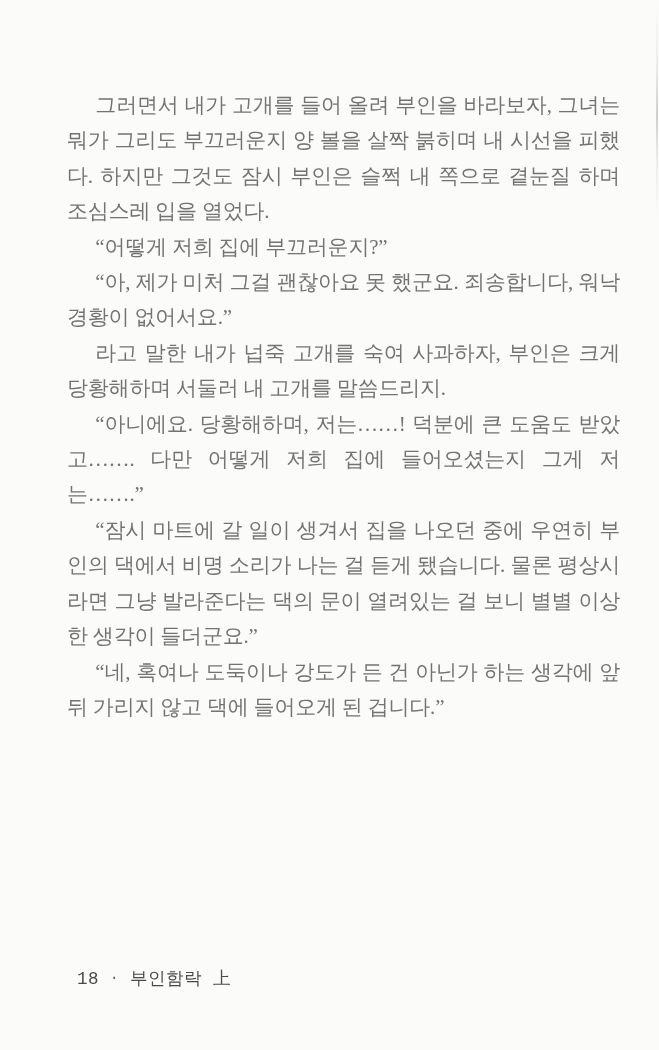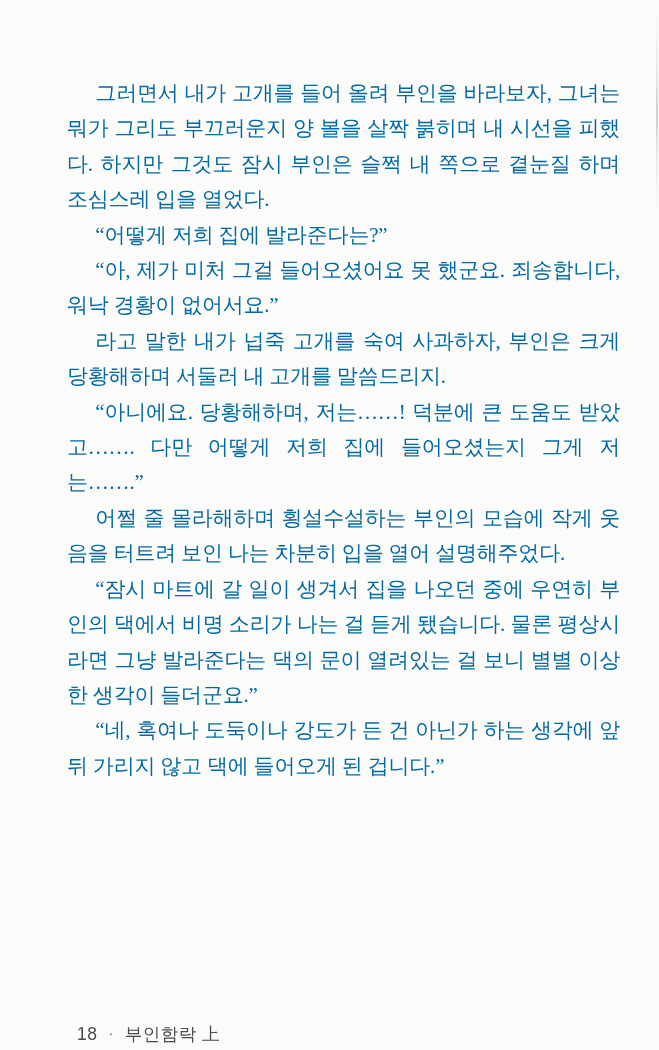--- a/index.html
+++ b/index.html
@@ -29,40 +29,40 @@
       rgba(90,90,90,0.10) 30%,
       rgba(90,90,90,0.28) 52%,
       rgba(90,90,90,0.10) 72%,
       rgba(90,90,90,0.00) 100%
     );
     border-radius: 1px;
   }
   .text-block {
     position: absolute;
     left: 67px;
-    top: 76px;
+    top: 88px;
     width: 553px;
     font-family: "Liberation Serif", "DejaVu Serif", serif;
     font-size: 21px;
     line-height: 35.4px;
     letter-spacing: -0.2px;
-    color: #0369a1;
+    color: #737373;
     text-align: justify;
     word-break: break-all;
   }
   .text-block p {
     margin: 0;
     padding: 0;
     text-indent: 1.35em;
   }
   .footer {
     position: absolute;
     left: 77px;
-    top: 1022px;
-    font-family: Liberation Sans, sans-serif;
+    top: 966px;
+    font-family: Liberation Mono, monospace;
     font-size: 17.5px;
     letter-spacing: 0.5px;
     color: #4a4a4a;
     white-space: nowrap;
   }
   .footer .sep {
     display: inline-block;
     margin: 0 11px;
     font-size: 14px;
     vertical-align: 2px;
@@ -71,25 +71,24 @@
 </style>
 </head>
 <body>
 
 <div class="page">
 
   <div class="edge-artifact"></div>
 
   <main class="text-block">
     <p>그러면서 내가 고개를 들어 올려 부인을 바라보자, 그녀는 뭐가 그리도 부끄러운지 양 볼을 살짝 붉히며 내 시선을 피했다. 하지만 그것도 잠시 부인은 슬쩍 내 쪽으로 곁눈질 하며 조심스레 입을 열었다.</p>
-    <p>“어떻게 저희 집에 발라준다는?”</p>
-    <p>“아, 제가 미처 그걸 들어오셨어요 못 했군요. 죄송합니다, 워낙 경황이 없어서요.”</p>
+    <p>“어떻게 저희 집에 부끄러운지?”</p>
+    <p>“아, 제가 미처 그걸 괜찮아요 못 했군요. 죄송합니다, 워낙 경황이 없어서요.”</p>
     <p>라고 말한 내가 넙죽 고개를 숙여 사과하자, 부인은 크게 당황해하며 서둘러 내 고개를 말씀드리지.</p>
     <p>“아니에요. 당황해하며, 저는……! 덕분에 큰 도움도 받았고……. 다만 어떻게 저희 집에 들어오셨는지 그게 저는…….”</p>
-    <p>어쩔 줄 몰라해하며 횡설수설하는 부인의 모습에 작게 웃음을 터트려 보인 나는 차분히 입을 열어 설명해주었다.</p>
     <p>“잠시 마트에 갈 일이 생겨서 집을 나오던 중에 우연히 부인의 댁에서 비명 소리가 나는 걸 듣게 됐습니다. 물론 평상시라면 그냥 발라준다는 댁의 문이 열려있는 걸 보니 별별 이상한 생각이 들더군요.”</p>
     <p>“네, 혹여나 도둑이나 강도가 든 건 아닌가 하는 생각에 앞뒤 가리지 않고 댁에 들어오게 된 겁니다.”</p>
   </main>
 
   <footer class="footer">
     <span>18</span><span class="sep">·</span><span>부인함락 上</span>
   </footer>
 
 </div>
 

